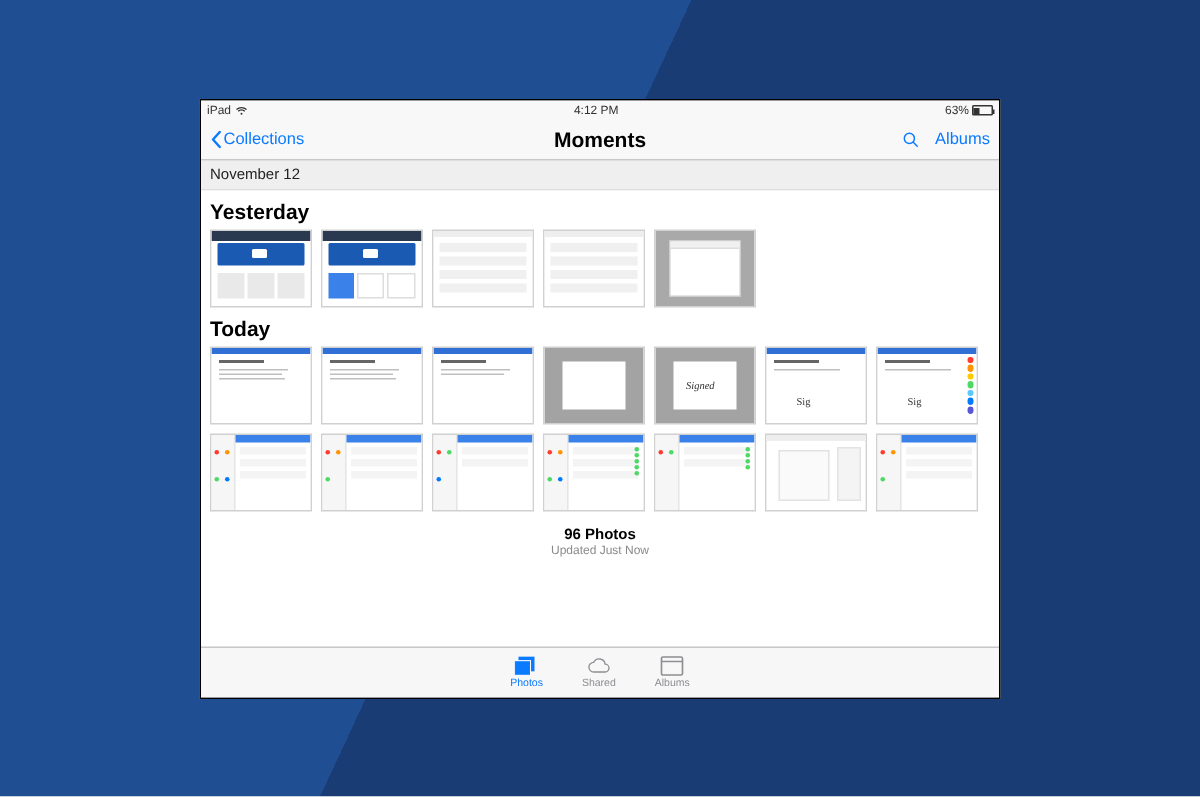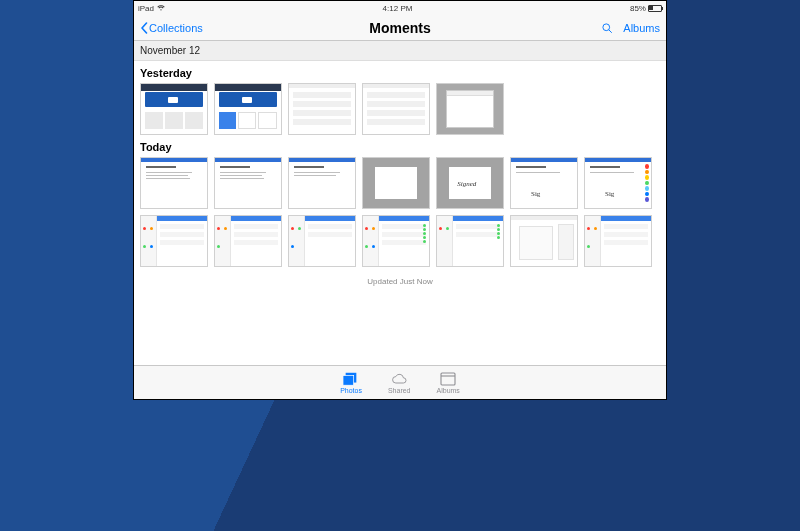--- a/index.html
+++ b/index.html
@@ -1,21 +1,21 @@
 <!DOCTYPE html>
 <html><head>
 <meta charset="utf-8">
 <style>
   * { box-sizing: border-box; margin: 0; padding: 0; }
   html, body { width: 800px; height: 531px; overflow: hidden; font-family: -apple-system, "Helvetica Neue", Arial, sans-serif; }
   .bg {
     width: 800px; height: 531px;
     background: linear-gradient(115deg, #1f4e92 0 44%, #1a3c74 44% 100%);
     position: relative;
-    display: flex; align-items: flex-start; justify-content: center;
+    display: flex; align-items: center; justify-content: center;
   }
   .device {
     width: 534px; height: 400px;
     background: #f8f8f8;
     border: 1px solid #000;
     position: relative;
     display: flex; flex-direction: column;
     overflow: hidden;
   }
   .status-bar {
@@ -50,21 +50,21 @@
   .nav-select { color:#0a7aff; font-size:11px; cursor:pointer; }
 
   .section-header {
     height: 20px; background:#efefef; border-bottom:0.5px solid #ddd;
     font-size: 10px; color:#222; display:flex; align-items:center; padding:0 6px;
   }
   .content {
     flex: 1; overflow-y: hidden; background:#fff;
     padding: 0 6px;
   }
-  .group-title { font-size: 11px; font-weight:600; color:#000; margin: 6px 0 4px 0; }
+  .group-title { font-size: 14px; font-weight:600; color:#000; margin: 6px 0 4px 0; }
   .thumb-row { display:flex; gap:6px; }
   .thumb {
     width: 68px; height: 52px; background:#fff; border:0.5px solid #d0d0d0;
     position:relative; overflow:hidden;
   }
   .th-inner { position:absolute; inset:0; }
 
   
   .t-blue .th-inner { background: linear-gradient(#2a3850 0 14%, #fff 14% 100%); }
   .t-blue .hero { position:absolute; top:16%; left:6%; right:6%; height:30%; background:#1a5ab3; border-radius:1px; }
@@ -119,21 +119,21 @@
 
     <div class="status-bar">
       <div class="status-left">
         <span>iPad</span>
         <svg class="wifi" viewBox="0 0 12 9">
             <path d="M6 8.2a1 1 0 100-2 1 1 0 000 2zM2.2 4.3a5.4 5.4 0 017.6 0l-1 1a4 4 0 00-5.6 0zM.5 2.6a8 8 0 0111 0l-1 1a6.5 6.5 0 00-9 0z" fill="#333"></path>
           </svg>
       </div>
       <span>4:12 PM</span>
       <div class="status-right">
-        <span>85%</span>
+        <span>63%</span>
         <span class="battery">
             <span class="battery-fill"></span>
           </span>
       </div>
     </div>
 
     <div class="nav-bar">
       <div class="nav-back">
         <svg width="8" height="12" viewBox="0 0 8 12">
             <path d="M6.5 1L2 6l4.5 5" stroke="#0a7aff" stroke-width="1.6" fill="none" stroke-linecap="round" stroke-linejoin="round"></path>
@@ -352,20 +352,21 @@
                 <div class="hl"></div>
                 <div class="row" style="top:8px"></div>
                 <div class="row" style="top:16px"></div>
                 <div class="row" style="top:24px"></div>
               </div>
             </div>
           </div>
       </div>
 
       <div class="footer-text">
+        <div class="count">96 Photos</div>
         <div class="updated">Updated Just Now</div>
       </div>
     </div>
 
     <div class="tab-bar">
       <div class="tab active">
         <span class="ticon">
           <svg width="18" height="14" viewBox="0 0 18 14">
               <rect x="3" y="0" width="12" height="11" fill="#0a7aff"></rect>
               <rect x="0" y="3" width="12" height="11" fill="#0a7aff" stroke="#fff" stroke-width="0.8"></rect>

